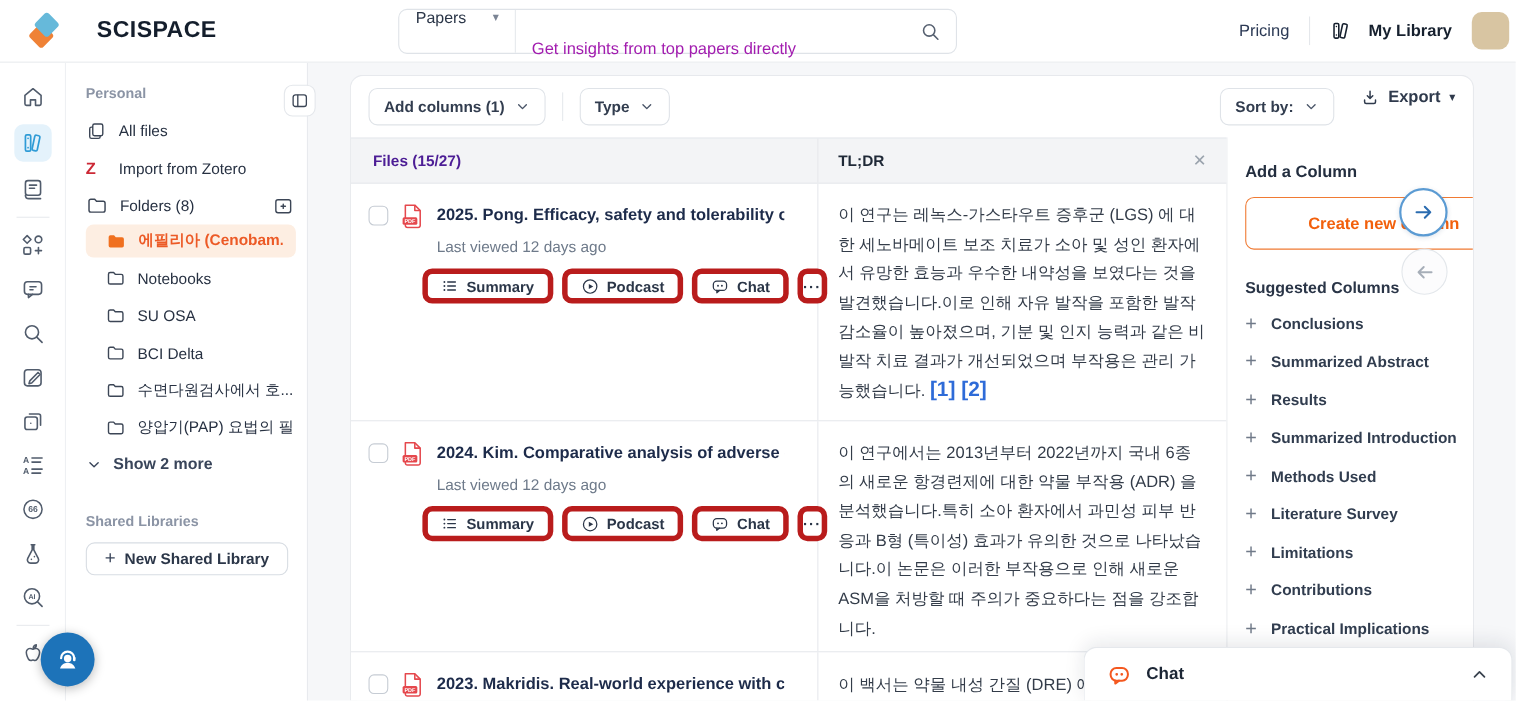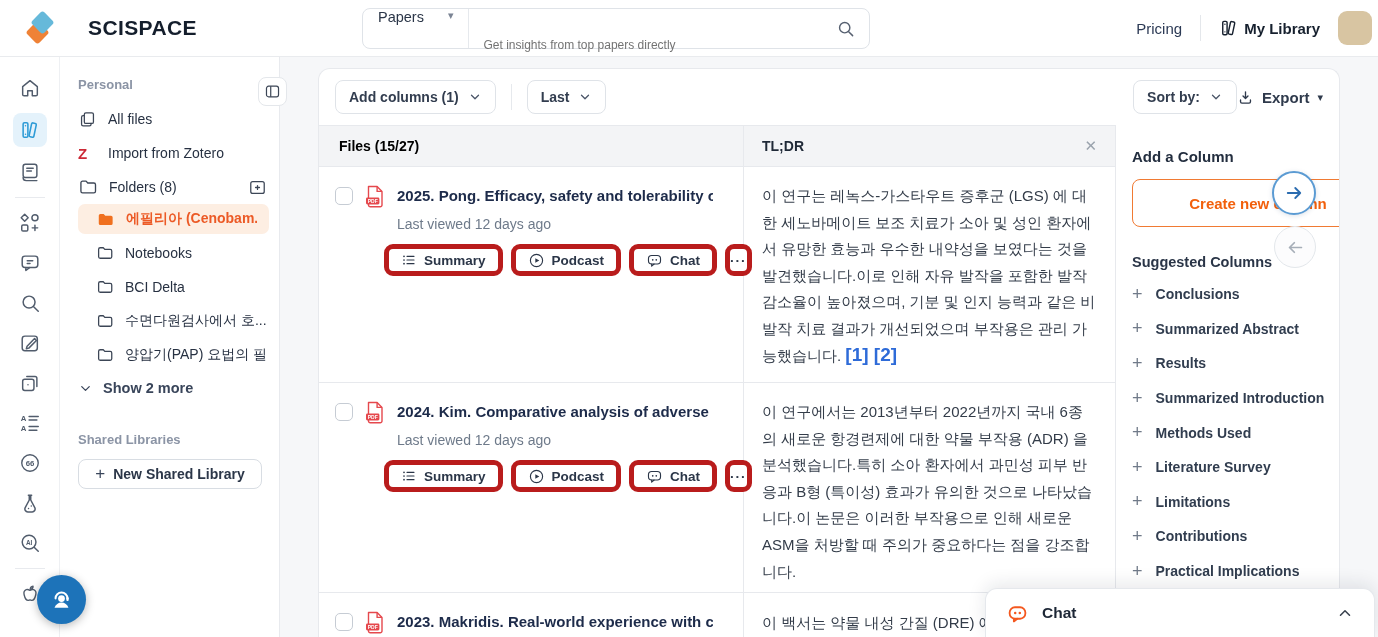--- a/index.html
+++ b/index.html
@@ -11,26 +11,26 @@
   .header { height:57px; border-bottom:1px solid #e9ebee; display:flex; align-items:center; position:relative; background:#fff; z-index:5; }
   .brand { display:flex; align-items:center; gap:28px; margin-left:28px; }
   .logo { position:relative; width:32px; height:32px; }
   .logo i { position:absolute; width:17px; height:17px; border-radius:3px; display:block; }
   .logo .d-orange { left:1px; top:12px; background:#ef8236; transform:rotate(45deg); }
   .logo .d-blue { left:6px; top:2px; background:#66b9da; transform:rotate(45deg); }
   .brand-name { font-size:21px; font-weight:800; color:#141e2c; letter-spacing:.4px; }
   .searchbar { position:absolute; left:362px; top:8px; width:508px; height:41px; border:1px solid #dfe3e8; border-radius:8px; display:flex; align-items:center; background:#fff; }
   .search-scope { display:flex; align-items:flex-start; gap:24px; padding:0 15px; height:100%; border-right:1px solid #e6e9ed; font-size:14.5px; color:#2b3648; cursor:pointer; }
   .caret { font-size:11px; color:#7b8494; }
-  .search-placeholder { flex:1; padding:0 14px; font-size:12px; color:#737373; white-space:nowrap; overflow:hidden;margin-top:32px; }
+  .search-placeholder { flex:1; padding:0 14px; font-size:15px; color:#a21caf; white-space:nowrap; overflow:hidden;margin-top:32px; }
   .search-icon { padding-right:14px; color:#566070; }
   .header-right { margin-left:auto; display:flex; align-items:center; gap:18px; margin-right:6px; }
   .pricing { font-size:15px; color:#2c3a55; cursor:pointer; }
   .hdr-div { width:1px; height:26px; background:#e4e7eb; }
-  .mylib { display:flex; align-items:center; gap:5px; font-size:15px; font-weight:700; color:#16202e; cursor:pointer; }
+  .mylib { display:flex; align-items:center; gap:15px; font-size:15px; font-weight:700; color:#16202e; cursor:pointer; }
   .avatar { width:34px; height:34px; border-radius:9px; background:#d8c5a2; cursor:pointer; }
 
   
   .app { display:flex; height:580px; }
   .rail { width:60px; min-width:60px; border-right:1px solid #eef0f3; background:#fff; display:flex; flex-direction:column; align-items:center; padding-top:16px; gap:10px; }
   .rail-btn { width:30px; height:30px; border-radius:8px; display:flex; align-items:center; justify-content:center; color:#515c6c; cursor:pointer; }
   .rail-btn.active { background:#e4f2fb; color:#2e9bd6; width:34px; height:34px; }
   .rail-div { width:30px; border-top:1px solid #e8eaee; }
 
   
@@ -45,27 +45,27 @@
   .show-more { display:flex; align-items:center; gap:10px; height:32px; font-size:14.5px; font-weight:700; color:#39455a; cursor:pointer; }
   .shared-label { margin-top:28px; }
   .new-shared { margin-top:12px; width:184px; height:30px; border:1px solid #d8dde3; border-radius:8px; background:#fff; display:flex; align-items:center; justify-content:center; gap:8px; font-size:14px; font-weight:700; color:#2b3648; cursor:pointer; font-family:inherit; }
 
   
   .main { flex:1; background:#f6f7f9; padding:11px 38px 0; position:relative; overflow:hidden; }
   .card { height:100%; background:#fff; border:1px solid #e7e9ed; border-bottom:none; border-radius:12px 12px 0 0; display:flex; flex-direction:column; overflow:hidden; }
   .toolbar { height:56px; min-height:56px; display:flex; align-items:center; padding:0 16px; }
   .tb-btn { border:1px solid #dfe3e8; border-radius:8px; height:34px; background:#fff; display:flex; align-items:center; gap:9px; padding:0 13px; font-size:14px; font-weight:600; color:#323d4f; cursor:pointer; font-family:inherit; }
   .tb-div { width:1px; height:26px; background:#e6e9ed; margin:0 15px; }
-  .toolbar-right { margin-left:auto; display:flex; align-items:center; }
+  .toolbar-right { margin-left:auto; display:flex; align-items:flex-start; gap:24px; }
   .export-btn { display:flex; align-items:center; gap:8px; font-size:15px; font-weight:600; color:#2f3a4c; cursor:pointer; background:none; border:none; font-family:inherit; }
 
   .body-grid { flex:1; display:flex; min-height:0; }
   .table-area { width:797px; min-width:797px; display:flex; flex-direction:column; border-right:1px solid #e7e9ed; }
   .thead { display:flex; height:42px; min-height:42px; background:#f3f4f6; border-top:1px solid #e7e9ed; border-bottom:1px solid #e7e9ed; }
-  .th-files { width:425px; min-width:425px; border-right:1px solid #e7e9ed; display:flex; align-items:center; padding:0 20px; font-size:14px; font-weight:700; color:#000000; }
+  .th-files { width:425px; min-width:425px; border-right:1px solid #e7e9ed; display:flex; align-items:center; padding:0 20px; font-size:14px; font-weight:700; color:#4c1d95; }
   .th-tldr { flex:1; display:flex; align-items:center; padding:0 18px; font-size:14px; font-weight:700; color:#1f2937; }
   .th-close { margin-left:auto; color:#9aa3ad; font-size:15px; cursor:pointer; }
 
   .rows { flex:1; display:flex; flex-direction:column; overflow:hidden; }
   .t-row { display:flex; border-bottom:1px solid #e7e9ed; }
   .t-row:nth-child(1) { height:216px; min-height:216px; }
   .t-row:nth-child(2) { height:210px; min-height:210px; }
   .t-row:nth-child(3) { flex:1 0 auto; border-bottom:none; }
   .file-cell { width:425px; min-width:425px; border-right:1px solid #e7e9ed; padding:18px 14px 0 16px; }
   .file-main { display:flex; align-items:flex-start; gap:12px; }
@@ -284,20 +284,28 @@
 
       <div class="side-item nested">
         <span class="ic">
           <svg width="18" height="18" viewBox="0 0 24 24" fill="none" stroke="currentColor" stroke-width="1.7" stroke-linejoin="round">
             <path d="M3.5 7a2 2 0 0 1 2-2h4.2l2 2.2H19a2 2 0 0 1 2 2V17a2 2 0 0 1-2 2H5.5a2 2 0 0 1-2-2Z"></path>
           </svg>
         </span>
         <span style="white-space:nowrap;overflow:hidden;">Notebooks</span>
       </div>
 
+      <div class="side-item nested">
+        <span class="ic">
+          <svg width="18" height="18" viewBox="0 0 24 24" fill="none" stroke="currentColor" stroke-width="1.7" stroke-linejoin="round">
+            <path d="M3.5 7a2 2 0 0 1 2-2h4.2l2 2.2H19a2 2 0 0 1 2 2V17a2 2 0 0 1-2 2H5.5a2 2 0 0 1-2-2Z"></path>
+          </svg>
+        </span>
+        <span style="white-space:nowrap;overflow:hidden;">SU OSA</span>
+      </div>
 
       <div class="side-item nested">
         <span class="ic">
           <svg width="18" height="18" viewBox="0 0 24 24" fill="none" stroke="currentColor" stroke-width="1.7" stroke-linejoin="round">
             <path d="M3.5 7a2 2 0 0 1 2-2h4.2l2 2.2H19a2 2 0 0 1 2 2V17a2 2 0 0 1-2 2H5.5a2 2 0 0 1-2-2Z"></path>
           </svg>
         </span>
         <span style="white-space:nowrap;overflow:hidden;">BCI Delta</span>
       </div>
 
@@ -340,21 +348,21 @@
 
       <div class="toolbar">
         <button class="tb-btn">
           <span>Add columns (1)</span>
           <svg width="14" height="14" viewBox="0 0 24 24" fill="none" stroke="#4a5568" stroke-width="2.2" stroke-linecap="round" stroke-linejoin="round">
               <path d="M6 9l6 6 6-6"></path>
             </svg>
         </button>
         <span class="tb-div"></span>
         <button class="tb-btn">
-          <span>Last</span>
+          <span>Type</span>
           <svg width="14" height="14" viewBox="0 0 24 24" fill="none" stroke="#4a5568" stroke-width="2.2" stroke-linecap="round" stroke-linejoin="round">
               <path d="M6 9l6 6 6-6"></path>
             </svg>
         </button>
         <div class="toolbar-right">
           <button class="tb-btn">
             <span>Sort by:</span>
             <svg width="14" height="14" viewBox="0 0 24 24" fill="none" stroke="#4a5568" stroke-width="2.2" stroke-linecap="round" stroke-linejoin="round">
                 <path d="M6 9l6 6 6-6"></path>
               </svg>

